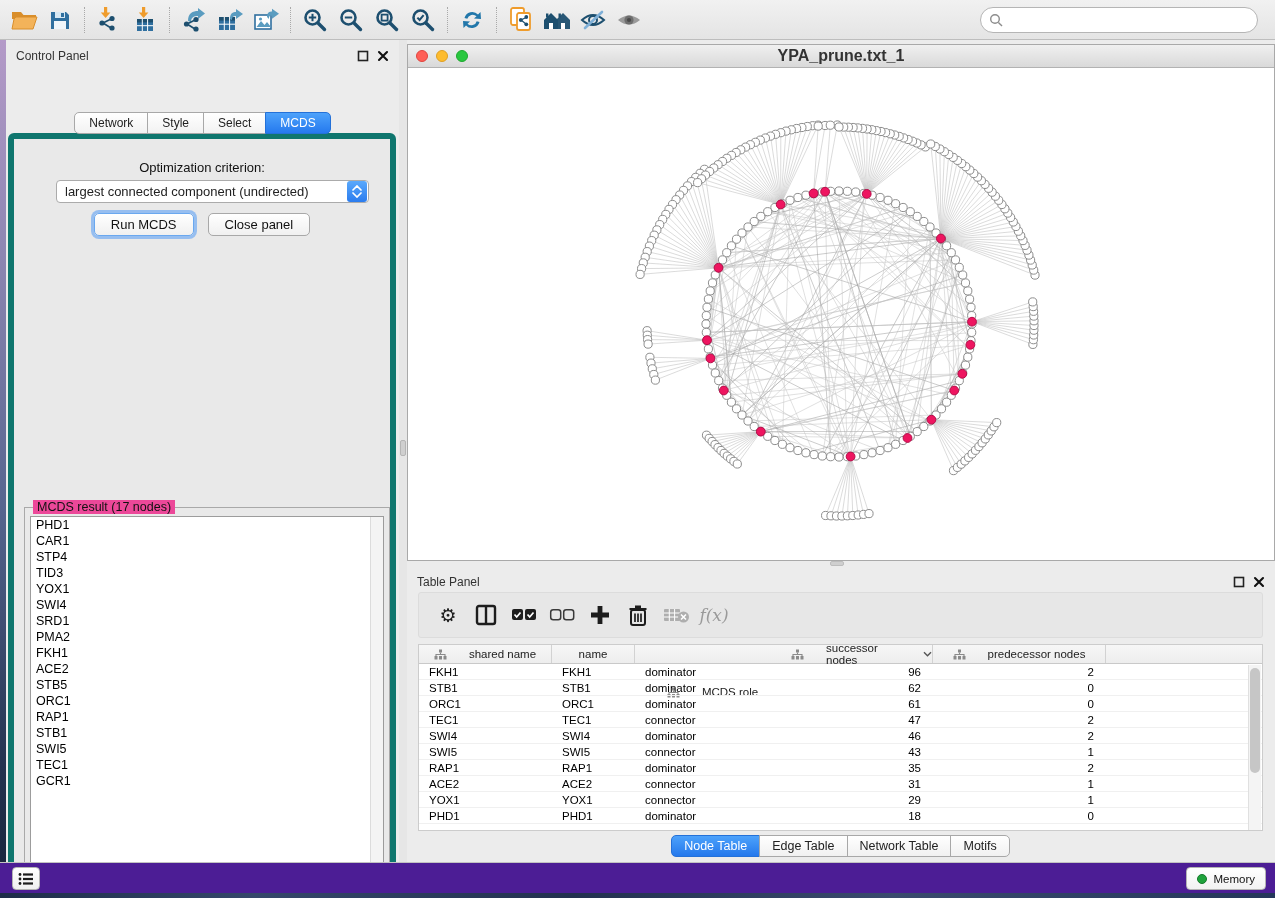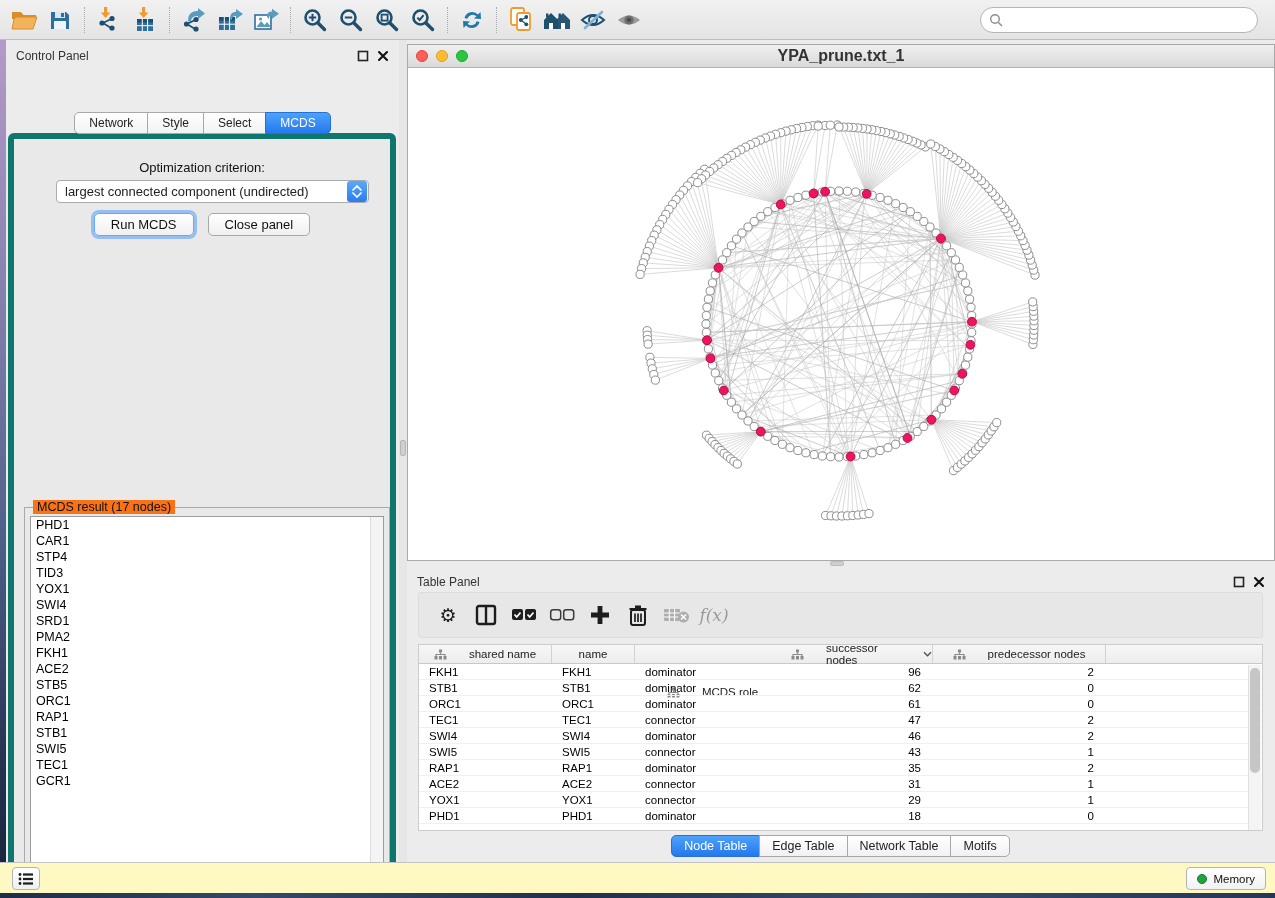--- a/index.html
+++ b/index.html
@@ -44,21 +44,21 @@
   #opt-select .sel-text { flex:1; padding-left:8px; white-space:nowrap; overflow:hidden; }
   #opt-stepper { width:20px; height:21px; background:linear-gradient(#5aa9fc,#2b7cee); border-radius:3px;
     margin-right:1px; display:flex; flex-direction:column; align-items:center; justify-content:center; gap:1px; }
   .cp-buttons { position:absolute; left:0; top:74px; width:100%; display:flex; justify-content:center; gap:14px; }
   .mac-btn { height:23px; padding:0 16px; background:linear-gradient(#ffffff,#f0f0f0); border:1px solid #a8a8a8;
     border-radius:5px; font-size:13px; color:#111; display:flex; align-items:center; }
   .mac-btn.focused { border-color:#6aa8ef; box-shadow:0 0 0 3px rgba(82,155,245,.55); }
 
   #mcds-fieldset { position:absolute; left:10px; top:368px; width:366px; height:377px;
     border:1px solid #a9a9a9; background:transparent; }
-  #mcds-legend { position:absolute; left:8px; top:-8px; background:#f97316; padding:0 4px; font-size:12.5px; color:#111; }
+  #mcds-legend { position:absolute; left:8px; top:-8px; background:#ec4899; padding:0 4px; font-size:12.5px; color:#111; }
   #mcds-list { position:absolute; left:5px; top:8px; width:354px; height:361px; background:#fff;
     border:1px solid #9c9c9c; overflow:hidden; }
   #mcds-scroll { position:absolute; right:0; top:0; width:13px; height:100%; background:#f4f4f4; border-left:1px solid #dcdcdc; }
   .mcds-item { font-size:12.5px; line-height:16px; padding-left:5px; color:#000; }
 
   
   #v-split { position:absolute; left:399px; top:40px; width:8px; height:822px; background:#e6e6e6; }
   #v-split .grip { position:absolute; left:1px; top:400px; width:6px; height:16px; background:#cfcfcf; border:1px solid #b5b5b5; border-radius:2px; }
 
   
@@ -94,21 +94,21 @@
   #tp-vscroll .thumb { position:absolute; left:1px; top:3px; width:10px; height:105px; background:#c6c6c6; border-radius:5px; }
 
   #tp-tabs { position:absolute; left:0; top:269px; width:100%; display:flex; justify-content:center; }
   .tp-tab { height:22px; padding:0 12px; background:linear-gradient(#ffffff,#f1f1f1); border:1px solid #a8a8a8;
     margin-left:-1px; display:flex; align-items:center; font-size:12.5px; color:#222; }
   .tp-tab:first-child { border-radius:5px 0 0 5px; }
   .tp-tab:last-child { border-radius:0 5px 5px 0; }
   .tp-tab.selected { background:linear-gradient(#4da2fb,#2478ec); border-color:#2471d8; color:#fff; }
 
   
-  #statusbar { position:absolute; left:0; top:862px; width:1275px; height:31px; background:#fef9c3; border-top:1px solid #c2c2c2; }
+  #statusbar { position:absolute; left:0; top:862px; width:1275px; height:31px; background:#4c1d95; border-top:1px solid #c2c2c2; }
   #status-list-btn { position:absolute; left:12px; top:4px; width:28px; height:23px; background:linear-gradient(#fff,#f0f0f0);
     border:1px solid #b4b4b4; border-radius:4px; display:flex; align-items:center; justify-content:center; }
   #memory-btn { position:absolute; right:9px; top:4px; height:23px; padding:0 10px; background:linear-gradient(#fff,#f2f2f2);
     border:1px solid #b4b4b4; border-radius:4px; display:flex; align-items:center; gap:6px; font-size:11.5px; color:#111; }
   #memory-dot { width:10px; height:10px; border-radius:50%; background:#1fa33c; border:1px solid #157a2b; }
 </style>
 </head>
 <body>
 
 <div id="screen">

